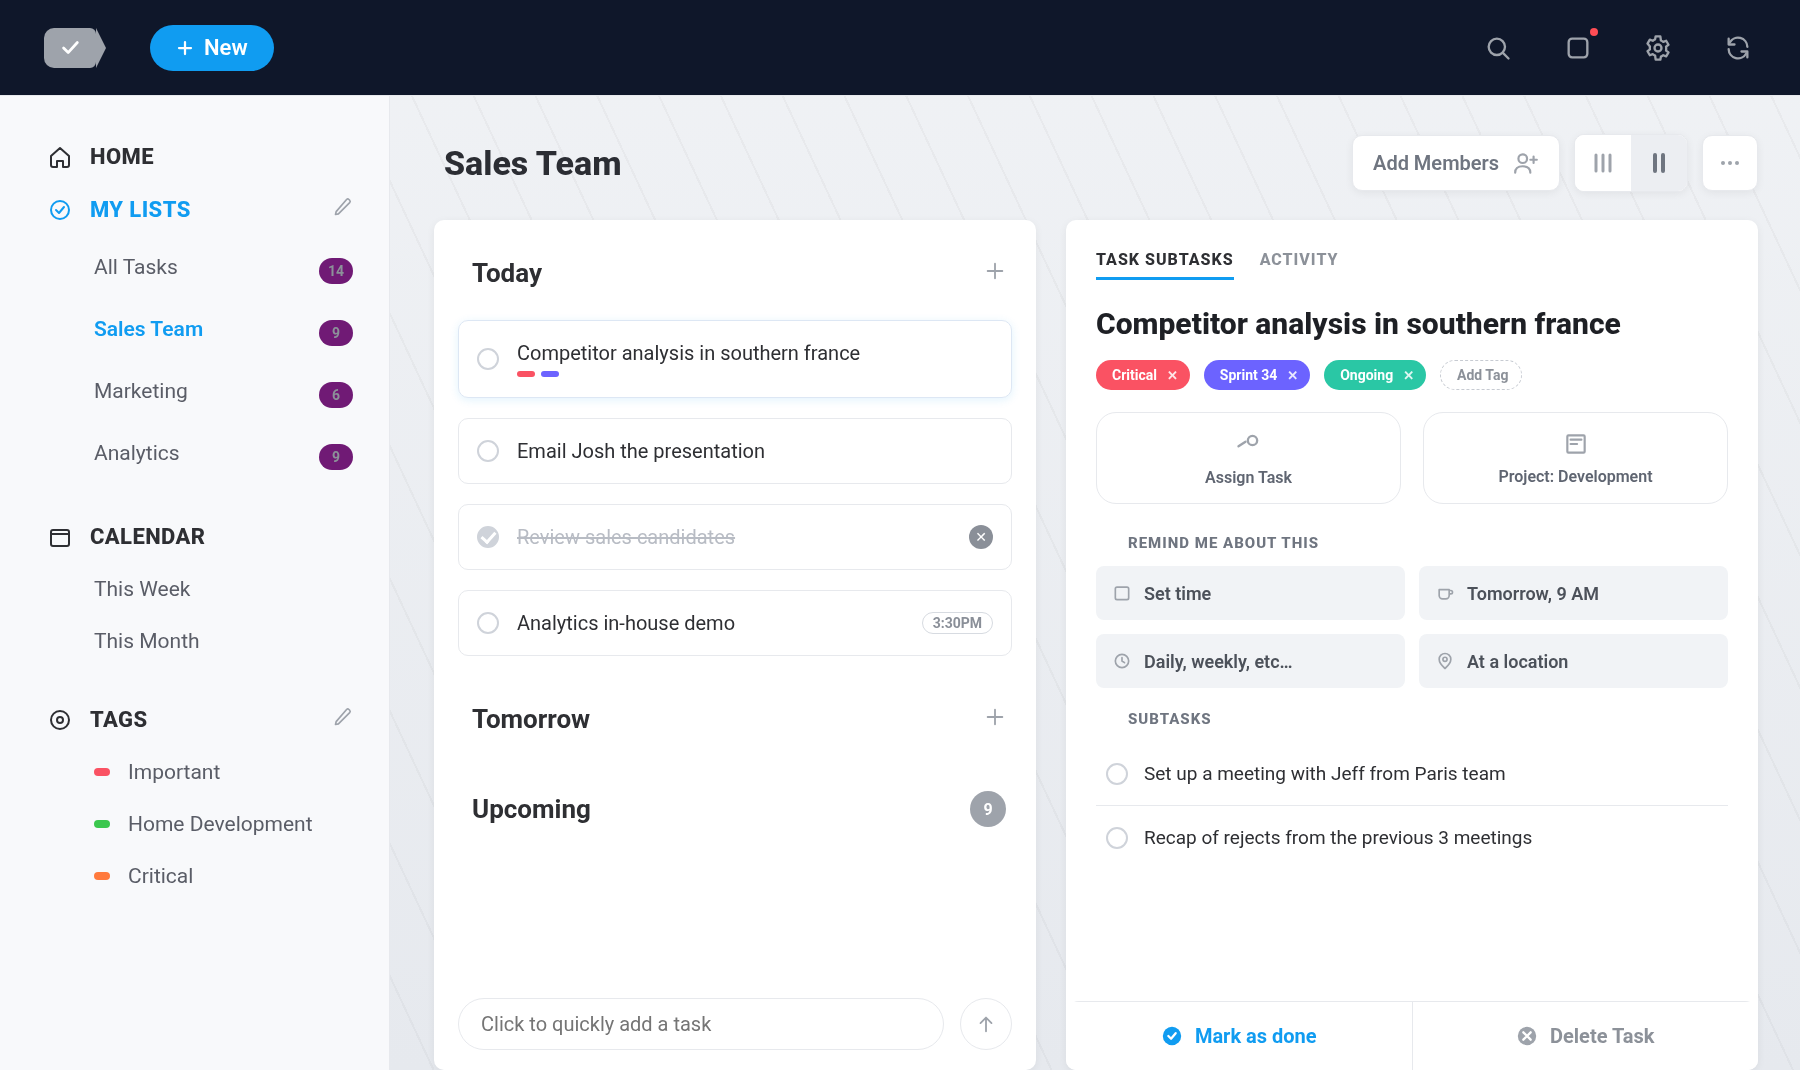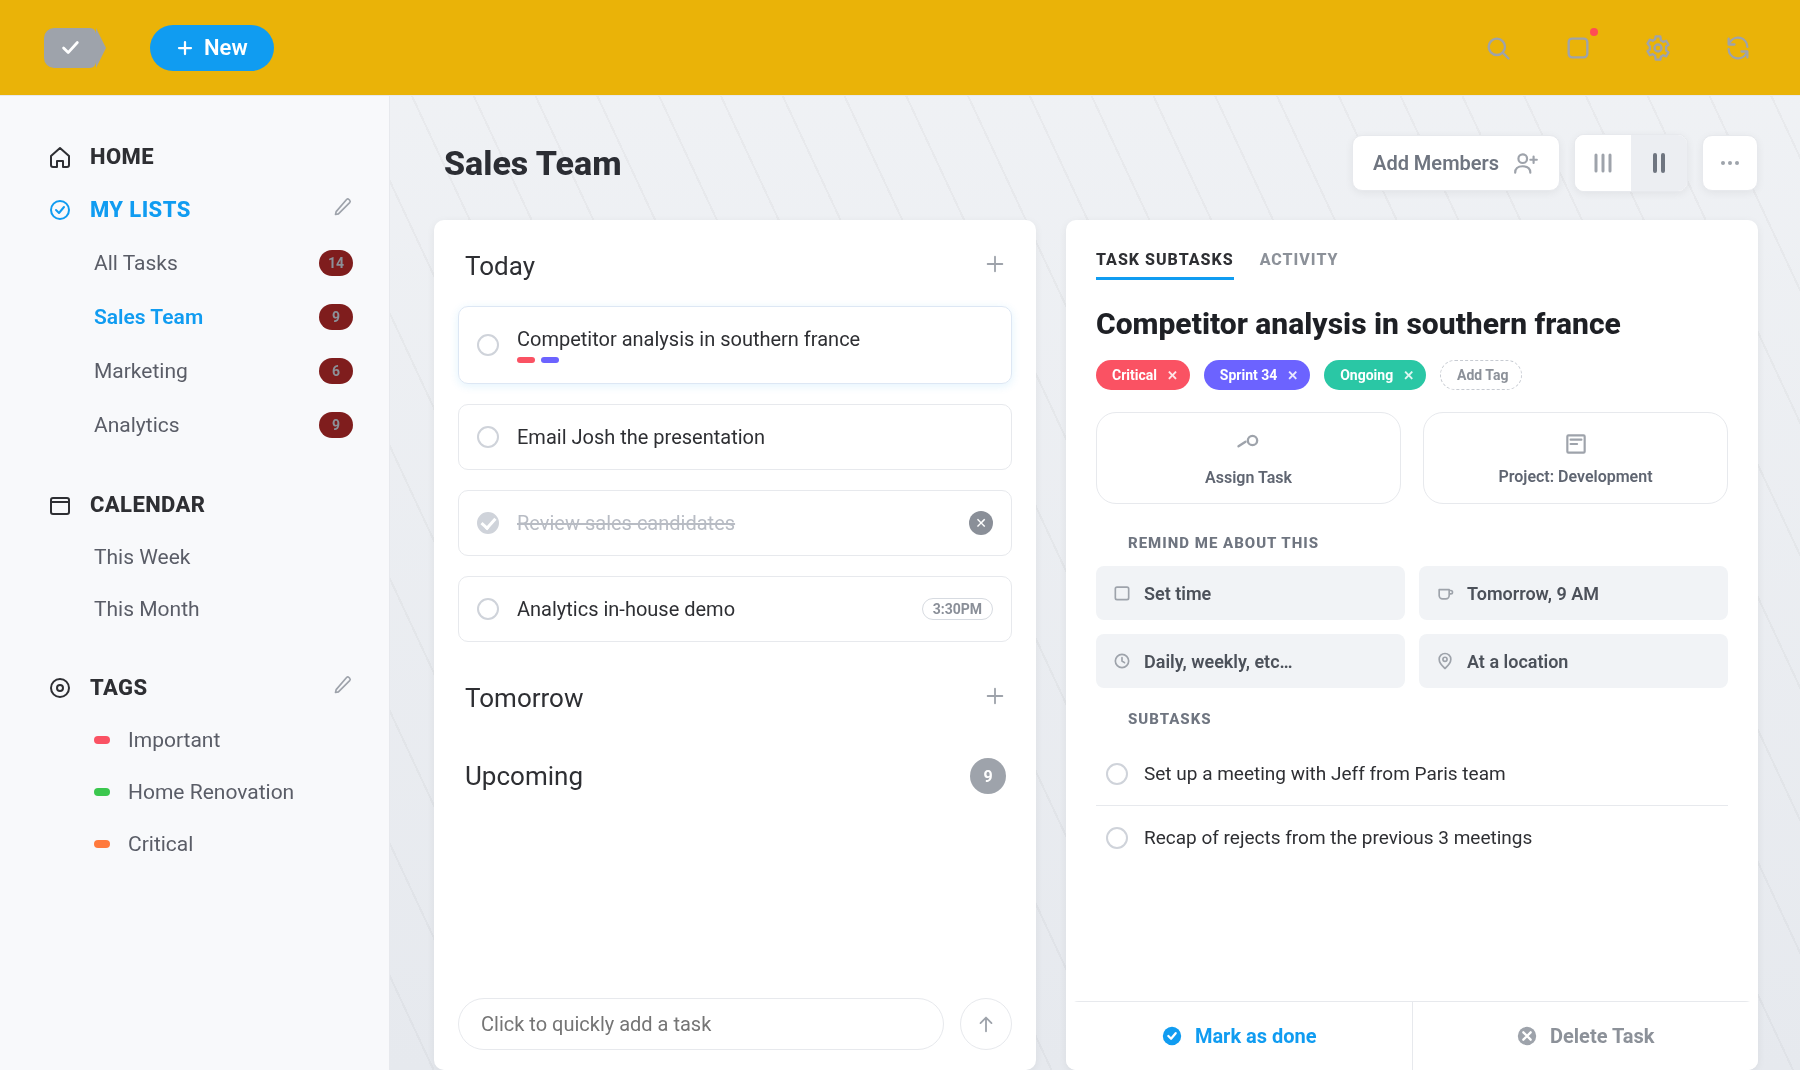--- a/index.html
+++ b/index.html
@@ -28,21 +28,21 @@
     background:
       repeating-linear-gradient(65deg, rgba(0,0,0,.03) 0 2px, transparent 2px 56px),
       linear-gradient(180deg, #f0f2f5, #e6e9ee);
     filter: blur(.3px);
   }
 
   
   .topbar {
     position:relative; z-index:2;
     display:flex; align-items:center; height:96px;
-    background:#eab308; border-bottom:1px solid var(--border);
+    background:#0f172a; border-bottom:1px solid var(--border);
     padding:0 44px;
   }
   .logo-chip {
     width:52px; height:40px;
     background:#9EA3AB; border-radius:10px 6px 6px 10px;
     display:flex; align-items:center; justify-content:center;
     position:relative;
   }
   .logo-chip::after {
     content:""; position:absolute; right:-10px; top:50%; transform:translateY(-50%);
@@ -84,24 +84,24 @@
   .nav-sub {
     display:flex; align-items:center;
     font-size:21px; color:var(--text-mid);
     padding:14px 10px 14px 56px;
     cursor:pointer;
   }
   .nav-sub.active { color:var(--blue); font-weight:600; }
   .count-badge {
     margin-left:auto;
     min-width:34px; height:26px; padding:0 8px;
-    background:#7f1d1d; color:#8C9199;
+    background:#701a75; color:#8C9199;
     border-radius:13px;
     display:flex; align-items:center; justify-content:center;
-    font-size:14px; font-weight:700;
+    font-size:14px; font-weight:700;margin-top:8px;
   }
   .nav-section-gap { height:26px; }
   .sidebar .icon20 { width:24px; height:24px; flex:0 0 24px; }
 
   
   .tag-item { display:flex; align-items:center; gap:18px; padding:14px 10px 14px 56px; font-size:21px; color:var(--text-mid); cursor:pointer; }
   .tag-swatch { width:16px; height:8px; border-radius:4px; }
 
   
   .content {
@@ -148,21 +148,21 @@
     width:602px; flex:0 0 602px;
     background:#fff; border-radius:10px;
     box-shadow:var(--shadow);
     display:flex; flex-direction:column;
     overflow:hidden;
   }
   .list-section-h {
     display:flex; align-items:center; justify-content:space-between;
     padding:30px 30px 14px 30px;
   }
-  .list-section-h h3 { margin:1px; font-size:26px; font-weight:400; color:var(--text-dark); }
+  .list-section-h h3 { margin:8px; font-size:26px; font-weight:700; color:var(--text-dark); }
   .badge-circle {
     width:36px; height:36px; border-radius:50%;
     background:#9EA3AB; color:#fff; font-size:16px; font-weight:700;
     display:flex; align-items:center; justify-content:center;
   }
   .task-row {
     margin:10px 24px;
     display:flex; align-items:center; gap:18px;
     padding:20px 18px;
     border:1px solid var(--border); border-radius:10px;
@@ -374,21 +374,21 @@
             <path class="stroke" d="M3 21l3.5-.8L20 6.7a2 2 0 0 0 0-2.8l-.9-.9a2 2 0 0 0-2.8 0L3.8 17.5 3 21z"></path>
           </svg>
       </span>
     </div>
     <div class="tag-item">
       <span class="tag-swatch" style="background:#FA5263"></span>
       <span>Important</span>
     </div>
     <div class="tag-item">
       <span class="tag-swatch" style="background:#3BC74E"></span>
-      <span>Home Renovation</span>
+      <span>Home Development</span>
     </div>
     <div class="tag-item">
       <span class="tag-swatch" style="background:#FF7A3D"></span>
       <span>Critical</span>
     </div>
   </div>
 
   <div class="content">
 
     <div class="content-header">

